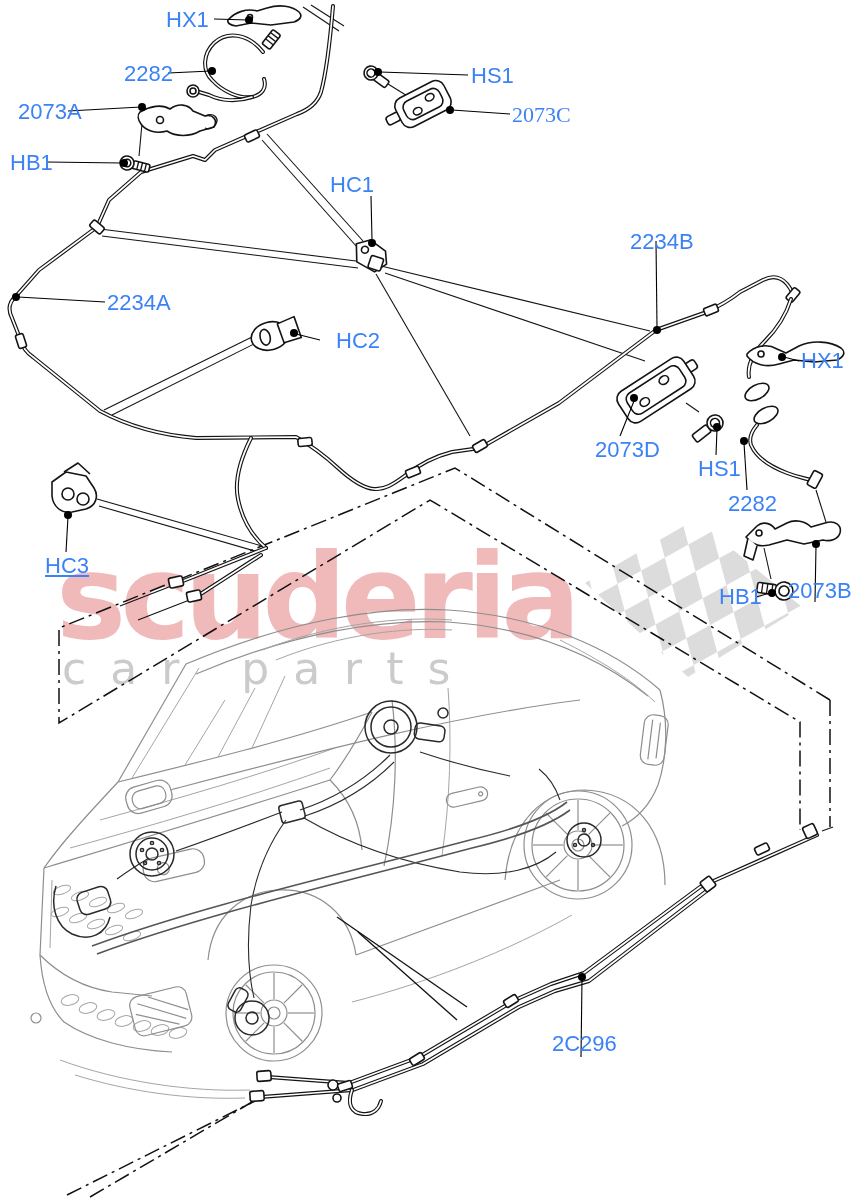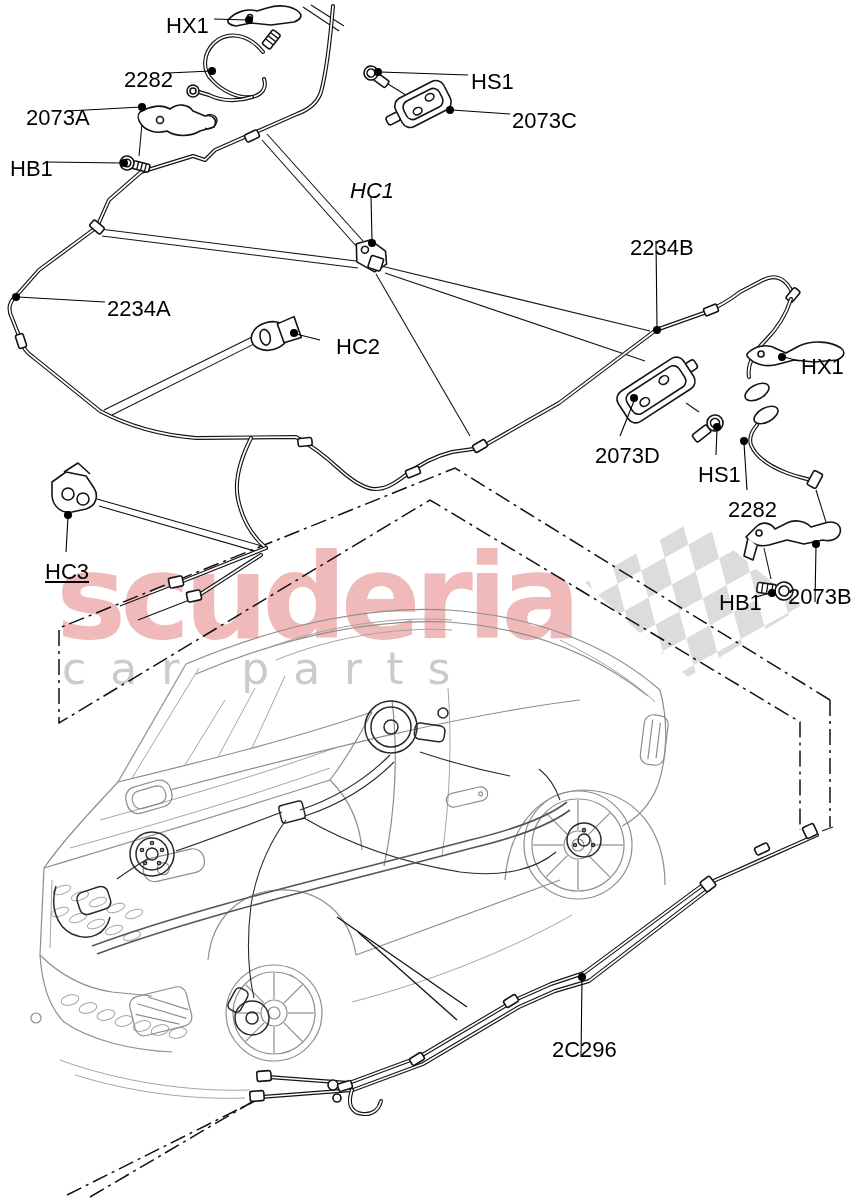--- a/index.html
+++ b/index.html
@@ -1,20 +1,20 @@
 <!DOCTYPE html>
 <html><head>
 <meta charset="utf-8">
 <style>
   html,body{margin:0;padding:0;background:#fff;}
   .stage{position:relative;width:851px;height:1200px;background:#fff;overflow:hidden;
          font-family:"Liberation Sans",sans-serif;}
   .stage svg{position:absolute;left:0;top:0;}
   .part-label{position:absolute;font:400 22px/1.05 "Liberation Sans",sans-serif;
-              color:#000000;white-space:nowrap;cursor:pointer;margin-top:6px;}
+              color:#3b82f6;white-space:nowrap;cursor:pointer;}
   
   .tube{stroke:#141414;stroke-width:4;fill:none;stroke-linejoin:round;stroke-linecap:round;}
   .tube-i{stroke:#ffffff;stroke-width:1.7;fill:none;stroke-linejoin:round;stroke-linecap:round;}
   .thin{stroke:#141414;stroke-width:1.1;fill:none;}
   .part{stroke:#141414;stroke-width:1.6;fill:#ffffff;stroke-linejoin:round;}
   .part-nf{stroke:#141414;stroke-width:1.3;fill:none;}
   .car{stroke:#8e8e8e;stroke-width:1.2;fill:none;}
   .car2{stroke:#a5a5a5;stroke-width:1px;fill:none;}
   .cardark{stroke:#2a2a2a;stroke-width:1.5;fill:none;}
   .cardark-t{stroke:#2a2a2a;stroke-width:1.1;fill:none;}
@@ -471,25 +471,25 @@
         <circle class="dot" cx="772" cy="593" r="4"></circle>
     <line class="leader" x1="815" y1="602" x2="816" y2="546"></line>
         <circle class="dot" cx="816" cy="544" r="4"></circle>
     <line class="leader" x1="581" y1="1057" x2="582" y2="979"></line>
         <circle class="dot" cx="582" cy="977" r="4"></circle>
   </g>
 </svg>
 
   <div class="part-label" style="left:166px;top:8px;">HX1</div>
   <div class="part-label" style="left:124px;top:62px;">2282</div>
-  <div class="part-label" style="left:26px;top:100px;text-align:center;">2073A</div>
+  <div class="part-label" style="left:18px;top:100px;text-align:center;">2073A</div>
   <div class="part-label" style="left:10px;top:151px;">HB1</div>
-  <div class="part-label" style="left:350px;top:173px;font-style:italic;">HC1</div>
+  <div class="part-label" style="left:330px;top:173px;">HC1</div>
   <div class="part-label" style="left:471px;top:64px;">HS1</div>
-  <div class="part-label" style="left:512px;top:103px;">2073C</div>
+  <div class="part-label" style="left:512px;top:103px;font-family:Liberation Serif, serif;">2073C</div>
   <div class="part-label" style="left:107px;top:291px;">2234A</div>
   <div class="part-label" style="left:336px;top:329px;">HC2</div>
   <div class="part-label" style="left:630px;top:230px;">2234B</div>
   <div class="part-label" style="left:801px;top:349px;">HX1</div>
   <div class="part-label" style="left:595px;top:438px;">2073D</div>
   <div class="part-label" style="left:698px;top:457px;">HS1</div>
   <div class="part-label" style="left:728px;top:492px;">2282</div>
   <div class="part-label" style="left:45px;top:554px;text-decoration:underline;">HC3</div>
   <div class="part-label" style="left:719px;top:585px;">HB1</div>
   <div class="part-label" style="left:788px;top:579px;">2073B</div>

